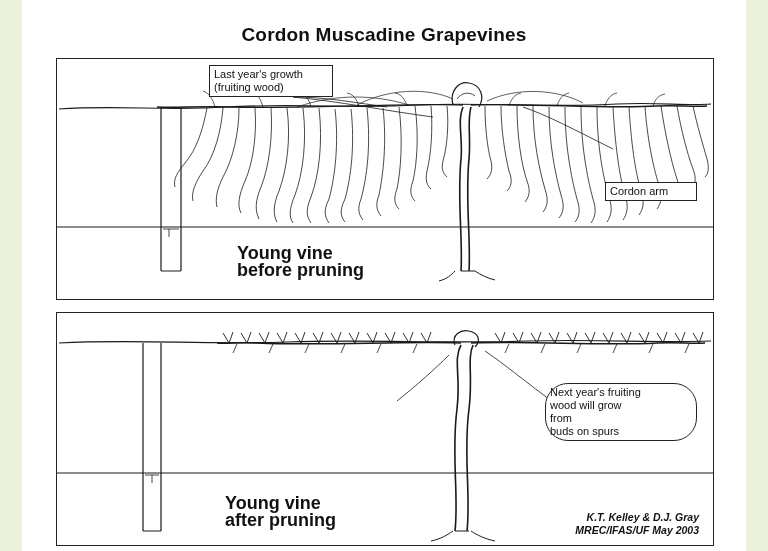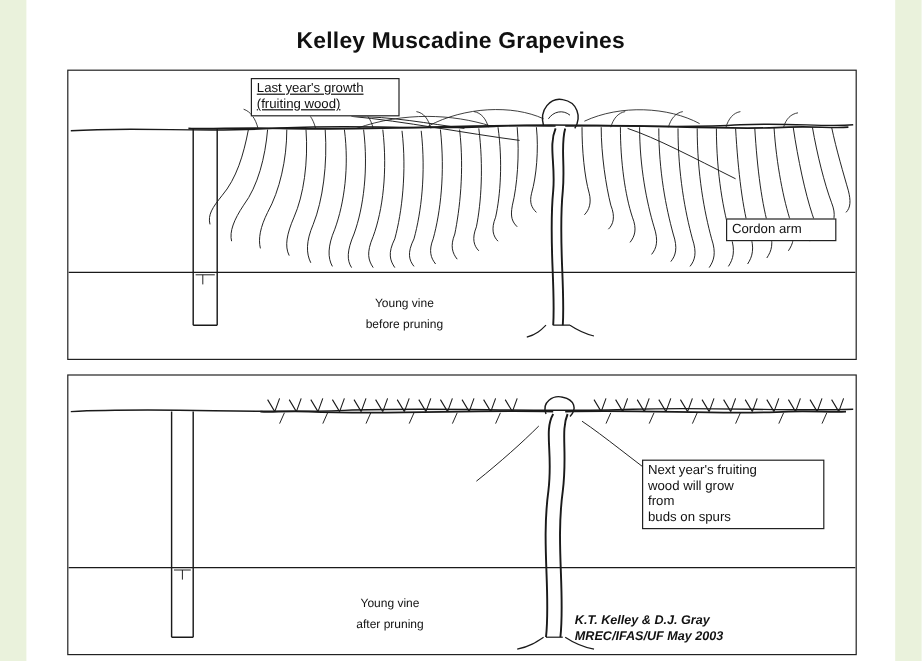--- a/index.html
+++ b/index.html
@@ -61,47 +61,48 @@
     border: 1px solid #222;
     background: #ffffff;
     font-size: 11px;
     line-height: 13px;
     color: #111;
     padding: 2px 4px;
     white-space: pre-line;
   }
   .panel-label {
     position: absolute;
-    text-align: center;
-    font-size: 10px;
-    font-weight: normal;
+    text-align: left;
+    font-size: 18px;
+    font-weight: bold;
     color: #111;
     line-height: 17px;
     white-space: pre-line;
   }
   .credit {
     position: absolute;
     font-size: 10.5px;
     font-style: italic;
     font-weight: bold;
     color: #111;
     line-height: 13px;
+    text-align: right;
     white-space: pre-line;
   }
   .ln {
     stroke: #1a1a1a;
     fill: none;
   }
 </style>
 </head>
 <body>
 
 <div class="page">
 
-  <div class="title">Kelley Muscadine Grapevines</div>
+  <div class="title">Cordon Muscadine Grapevines</div>
 
   <div class="panel" id="panel-top">
     <div class="svgwrap">
       <svg viewBox="0 0 656 240" width="656" height="240" preserveAspectRatio="none">
 
         <path class="ln" d="M0,168 L656,168" stroke-width="1"></path>
 
         <path class="ln" d="M2,50 C60,46 110,52 170,48 C240,44 300,50 360,46 C420,43 500,49 560,45 C600,43 630,47 654,45" stroke-width="1.2"></path>
 
         <path class="ln" d="M104,48 L104,212 M124,48 L124,212 M104,212 L124,212" stroke-width="1.2"></path>
@@ -165,21 +166,21 @@
         <path class="ln" d="M300,46 C330,30 370,28 396,40" stroke-width="0.7"></path>
         <path class="ln" d="M430,42 C460,28 500,30 526,44" stroke-width="0.7"></path>
         <path class="ln" d="M240,48 C280,34 320,36 352,46" stroke-width="0.7"></path>
 
         <path class="ln" d="M236,38 C270,38 300,44 330,48" stroke-width="0.8"></path>
         <path class="ln" d="M236,38 C280,42 330,52 376,58" stroke-width="0.8"></path>
         <path class="ln" d="M556,90 C520,72 490,56 466,48" stroke-width="0.8"></path>
       </svg>
     </div>
 
-    <div class="callout" style="left:152px; top:6px; width:114px;text-decoration:underline;">Last year's growth
+    <div class="callout" style="left:152px; top:6px; width:114px;">Last year's growth
 (fruiting wood)</div>
 
     <div class="callout" style="left:548px; top:76px; width:82px;margin-top:47px;">Cordon arm</div>
 
     <div class="panel-label" style="left:180px; top:186px; width:200px;">Young vine
 before pruning</div>
   </div>
 
   <div class="panel" id="panel-bottom">
     <div class="svgwrap">
@@ -231,21 +232,21 @@
         <path class="ln" d="M624,30 L618,20 M624,30 L628,19" stroke-width="0.9"></path>
         <path class="ln" d="M642,30 L636,20 M642,30 L646,19" stroke-width="0.9"></path>
         <path class="ln" d="M452,31 L448,40 M488,31 L484,40 M524,31 L520,40 M560,31 L556,40 M596,31 L592,40 M632,31 L628,40" stroke-width="0.8"></path>
 
         <path class="ln" d="M340,88 C360,72 378,56 392,42" stroke-width="0.8"></path>
         <path class="ln" d="M500,92 C470,70 446,50 428,38" stroke-width="0.8"></path>
       </svg>
     </div>
 
 
-    <div class="callout" style="left:478px; top:70px; width:142px;">Next year's fruiting
+    <div class="callout" style="left:488px; top:70px; width:142px;border-radius:23px;">Next year's fruiting
 wood will grow
 from
 buds on spurs</div>
 
     <div class="panel-label" style="left:168px; top:182px; width:200px;">Young vine
 after pruning</div>
 
     <div class="credit" style="right:14px; bottom:8px; width:220px;">K.T. Kelley &amp; D.J. Gray
 MREC/IFAS/UF May 2003</div>
   </div>

